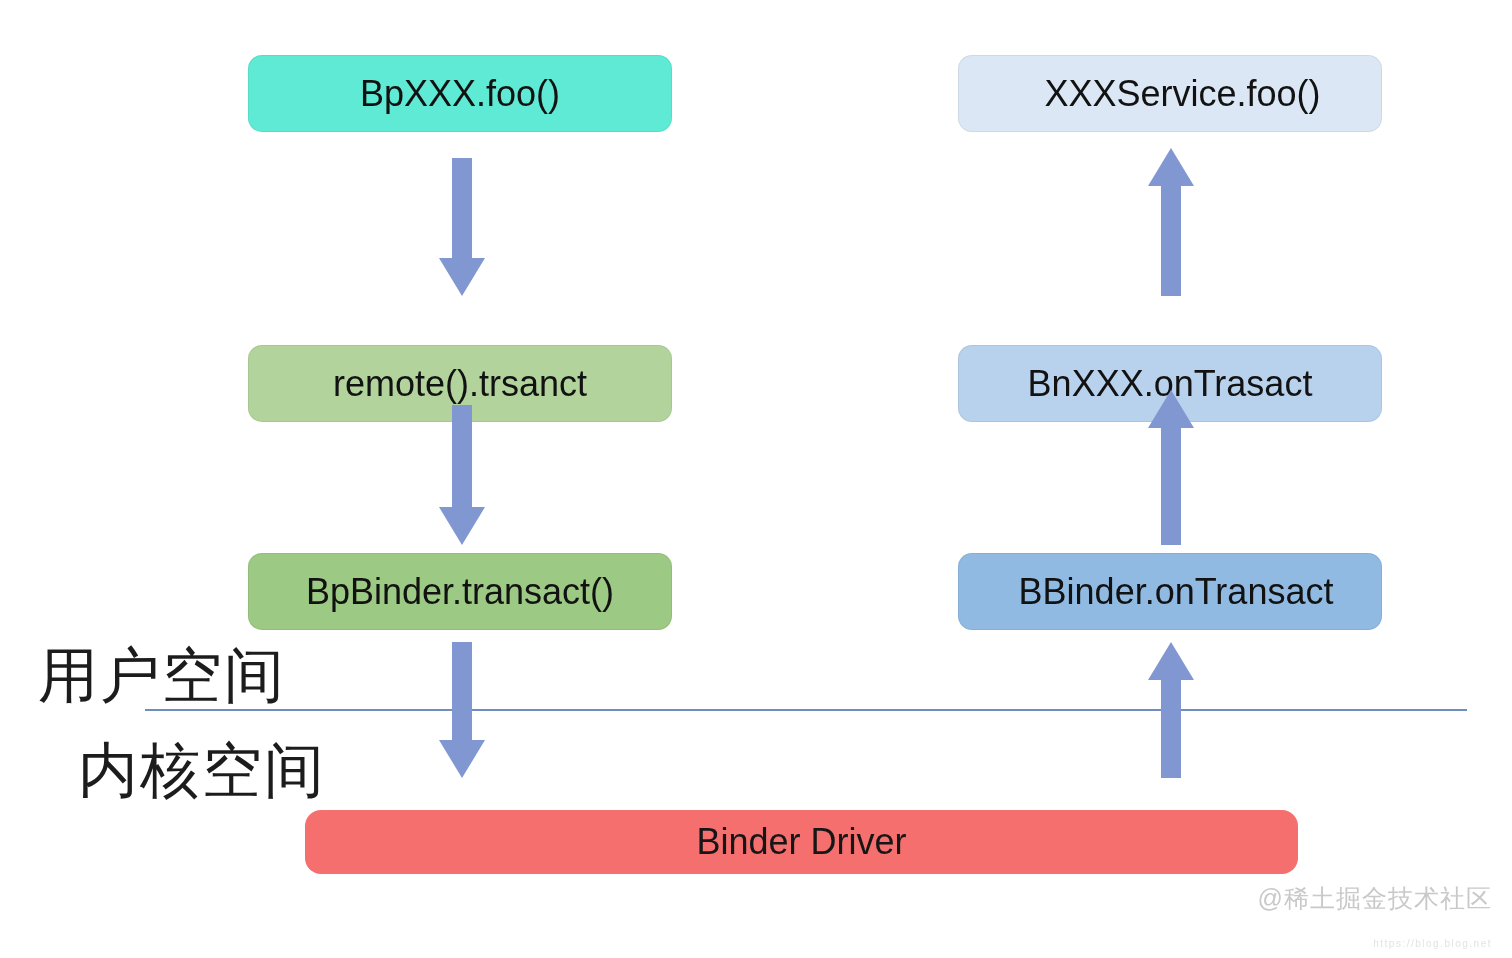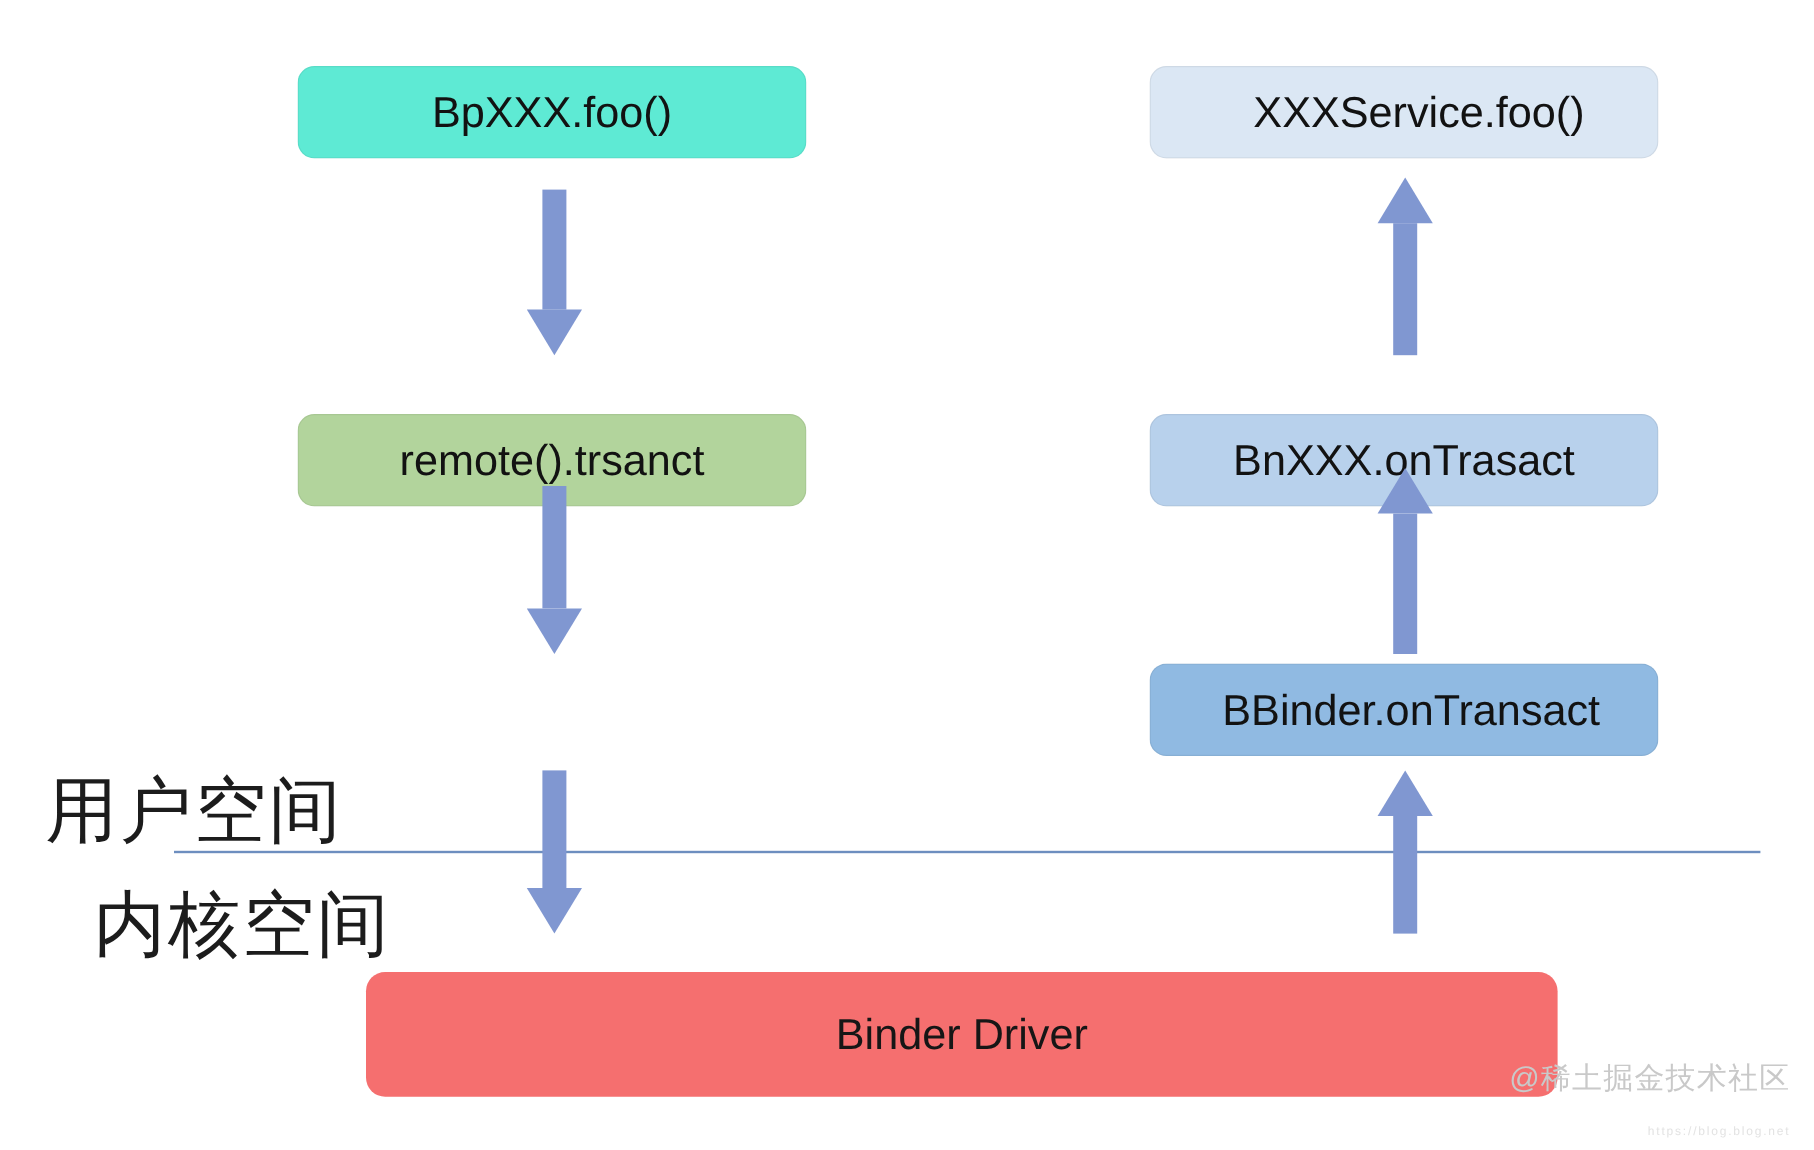--- a/index.html
+++ b/index.html
@@ -78,21 +78,21 @@
     white-space: nowrap;
   }
   .space-label.user   { top: 636px; }
   .space-label.kernel { top: 731px; margin-left: 40px; }
   
   .driver {
     position: absolute;
     left: 305px;
     top: 810px;
     width: 993px;
-    height: 104px;
+    height: 64px;
     border-radius: 16px;
     display: flex;
     align-items: center;
     justify-content: center;
     font-size: 36px;
     color: #161616;
     z-index: 2;
   }
   
   .wm-community {
@@ -120,20 +120,23 @@
 </head>
 <body>
 
 <div class="canvas">
 
   <div class="node col-client row1" style="background-color: #5eead4;">
     <span>BpXXX.foo()</span>
   </div>
   <div class="node col-client row2" style="background-color: rgb(178, 212, 156);">
     <span>remote().trsanct</span>
+  </div>
+  <div class="node col-client row3" style="background-color: rgb(156, 201, 131);">
+    <span>BpBinder.transact()</span>
   </div>
 
   <div class="node col-server row1" style="background-color: rgb(219, 231, 244); padding-left: 25px;">
     <span>XXXService.foo()</span>
   </div>
   <div class="node col-server row2" style="background-color: rgb(184, 209, 236);">
     <span>BnXXX.onTrasact</span>
   </div>
   <div class="node col-server row3" style="background-color: rgb(144, 186, 226); padding-left: 12px;">
     <span>BBinder.onTransact</span>

